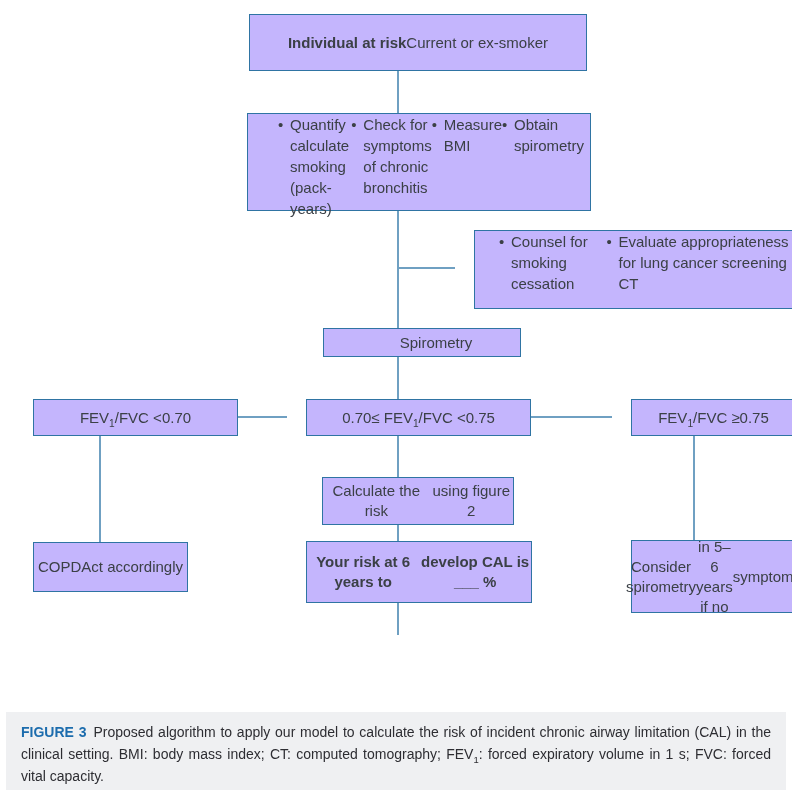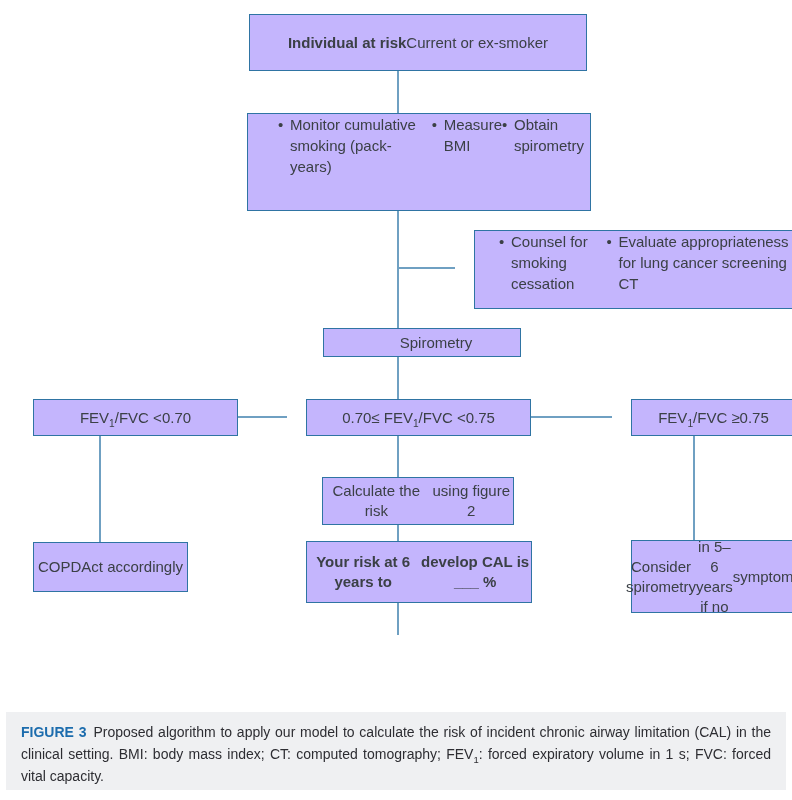--- a/index.html
+++ b/index.html
@@ -89,21 +89,22 @@
   <div class="vline" style="left:397px; top:525px; height:16px;"></div>
   <div class="vline" style="left:397px; top:591px; height:44px;"></div>
   <div class="vline" style="left:693px; top:436px; height:104px;"></div>
 
   <div class="box center" style="left:230px; top:14px; width:338px; height:57px;">
     <div class="bold">Individual at risk</div>
     <div>Current or ex-smoker</div>
   </div>
 
   <div class="box left-list lh21" style="left:228px; top:113px; width:344px; height:98px; padding-left:30px; padding-right:6px;">
-    <div class="bullet">Monitor cumulative smoking (pack-years)</div>
+    <div class="bullet">Quantify calculate smoking (pack-years)</div>
+    <div class="bullet">Check for symptoms of chronic bronchitis</div>
     <div class="bullet">Measure BMI</div>
     <div class="bullet">Obtain spirometry</div>
   </div>
 
   <div class="box left-list lh21" style="left:455px; top:230px; width:325px; height:79px; padding-left:24px; padding-right:8px;">
     <div class="bullet">Counsel for smoking cessation</div>
     <div class="bullet">Evaluate appropriateness for lung cancer screening CT</div>
   </div>
 
   <div class="box center" style="left:304px; top:328px; width:198px; height:29px;padding-left:28px;">

